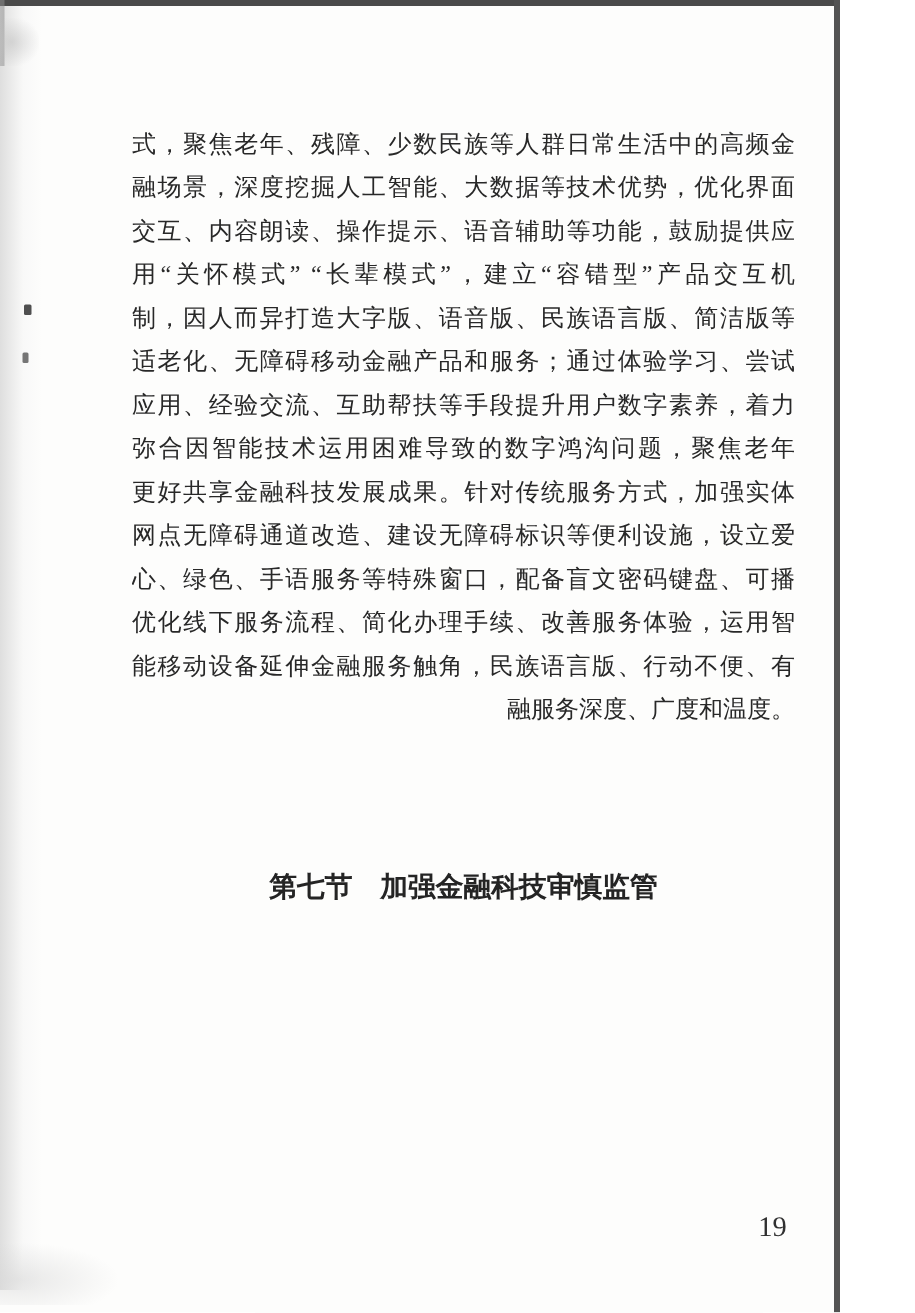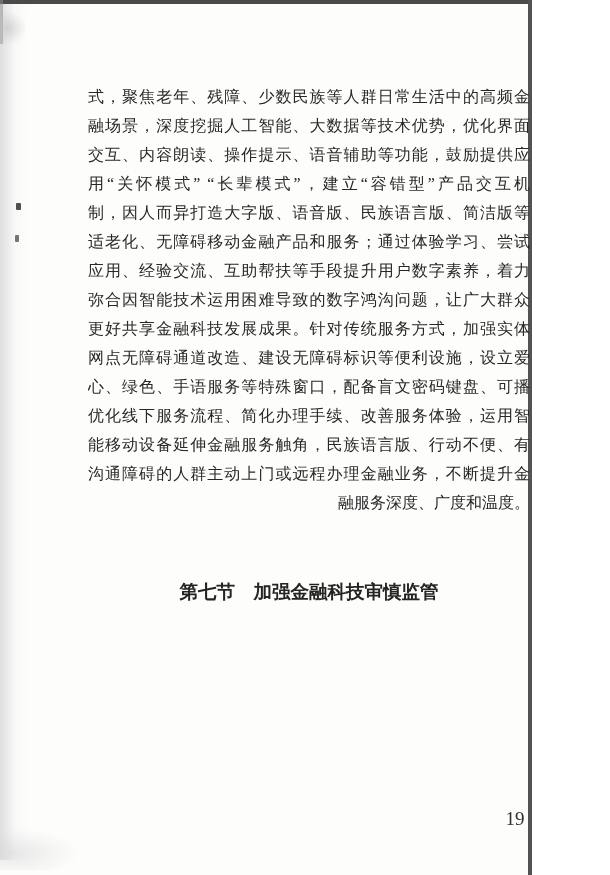--- a/index.html
+++ b/index.html
@@ -4,20 +4,21 @@
 <style>
   html, body { margin: 0; padding: 0; background: #ffffff; }
 
   .page {
     position: relative;
     width: 532px;
     height: 875px;
     background: #fdfdfc;
     overflow: hidden;
     font-family: "Liberation Serif", "DejaVu Serif", serif;
+    padding-left: 28px;
   }
 
   
   .scan-edge-top    { position: absolute; top: 0; left: 0; width: 610px; height: 4px;  background: #4a4a4a; }
   .scan-edge-right  { position: absolute; top: 0; right: 0; width: 4px;  height: 875px; background: #535353; }
   .scan-edge-leftdark { position: absolute; top: 0; left: 0; width: 3px; height: 44px; background: #6e6e6e; }
   .scan-gutter {
     position: absolute; top: 4px; left: 0; width: 28px; height: 856px;
     background: linear-gradient(to right, rgba(212,212,212,0.75), rgba(240,240,240,0.35) 55%, rgba(255,255,255,0));
   }
@@ -98,27 +99,26 @@
   <div class="scan-speck-2"></div>
 
   <div class="textblock para-1">
     <div class="tline">式，聚焦老年、残障、少数民族等人群日常生活中的高频金</div>
     <div class="tline">融场景，深度挖掘人工智能、大数据等技术优势，优化界面</div>
     <div class="tline">交互、内容朗读、操作提示、语音辅助等功能，鼓励提供应</div>
     <div class="tline">用“关怀模式” “长辈模式”，建立“容错型”产品交互机</div>
     <div class="tline">制，因人而异打造大字版、语音版、民族语言版、简洁版等</div>
     <div class="tline">适老化、无障碍移动金融产品和服务；通过体验学习、尝试</div>
     <div class="tline">应用、经验交流、互助帮扶等手段提升用户数字素养，着力</div>
-    <div class="tline">弥合因智能技术运用困难导致的数字鸿沟问题，让广大群众</div>
+    <div class="tline">弥合因智能技术运用困难导致的数字鸿沟问题，聚焦老年</div>
     <div class="tline">更好共享金融科技发展成果。针对传统服务方式，加强实体</div>
     <div class="tline">网点无障碍通道改造、建设无障碍标识等便利设施，设立爱</div>
     <div class="tline">心、绿色、手语服务等特殊窗口，配备盲文密码键盘、可播</div>
     <div class="tline">优化线下服务流程、简化办理手续、改善服务体验，运用智</div>
     <div class="tline">能移动设备延伸金融服务触角，民族语言版、行动不便、有</div>
-    <div class="tline">沟通障碍的人群主动上门或远程办理金融业务，不断提升金</div>
     <div class="tline tline-last">融服务深度、广度和温度。</div>
   </div>
 
   <div class="section-heading">第七节　加强金融科技审慎监管</div>
 
 
   <div class="page-number">19</div>
 
 </div>
 

